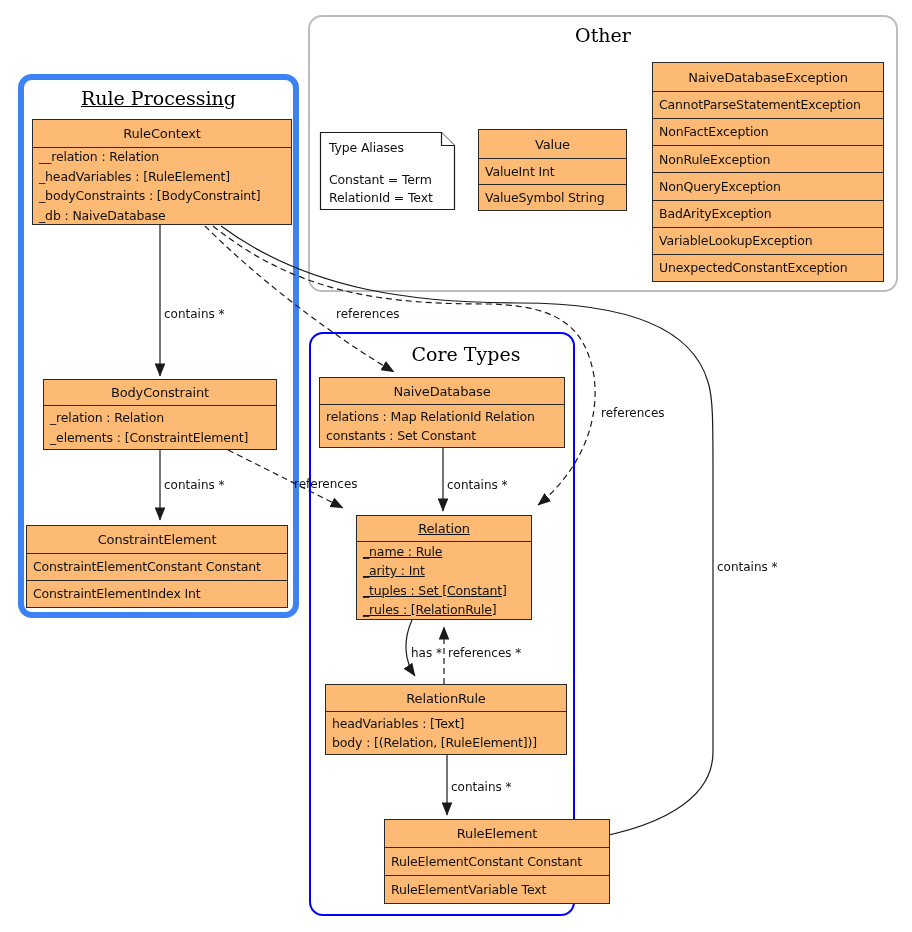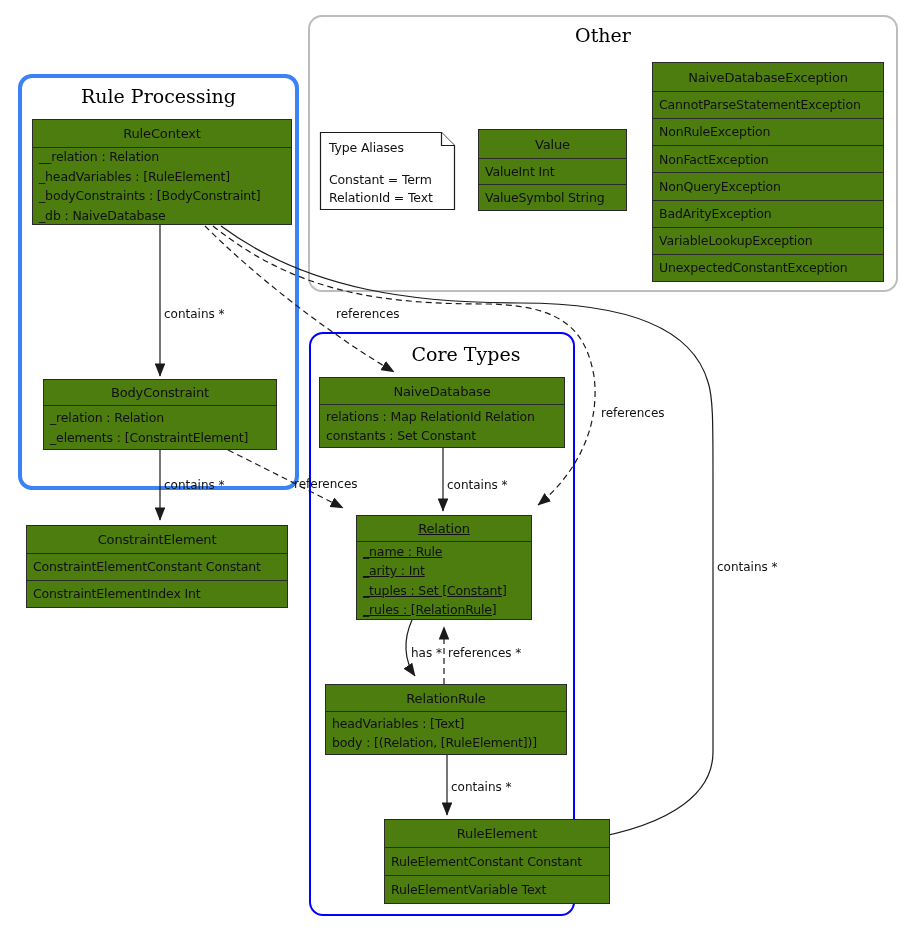--- a/index.html
+++ b/index.html
@@ -17,37 +17,37 @@
     background:#ffffff;
     box-sizing:border-box;
   }
   .cluster-title{
     text-align:center;
     font-family:"DejaVu Serif","Liberation Serif",serif;
     font-size:19px;
     color:#000;
     padding-top:7px;
   }
-  #cluster-rule-processing{left:18px;top:74px;width:281px;height:416px;border:4px solid #3b82f6;}
+  #cluster-rule-processing{left:18px;top:74px;width:281px;height:544px;border:6px solid #3b82f6;text-decoration:underline;}
   #cluster-other{left:308px;top:15px;width:590px;height:277px;border:2px solid #bdbdbd;}
   #cluster-core-types{left:309px;top:332px;width:266px;height:584px;border:2px solid #0000ff;}
   #cluster-core-types .cluster-title{padding-top:9px;padding-left:48px;}
 
   
   #edge-layer{position:absolute;left:0;top:0;z-index:1;}
   .edge{fill:none;stroke:#1a1a1a;stroke-width:1.2px;}
   .edge.dashed{stroke-dasharray:6 4;}
   .edge-label{font:12px "DejaVu Sans", sans-serif;fill:#111;}
   .note-shape{fill:#ffffff;stroke:#1c1c1c;stroke-width:1.2px;}
 
   
   .uml-class{
     position:absolute;
     z-index:2;
-    background:#4d7c0f;
+    background:#fdba74;
     border:1.4px solid #2a2a2a;
     box-sizing:border-box;
     display:flex;
     flex-direction:column;
     font-size:12.5px;
     letter-spacing:-0.15px;
     color:#111;
   }
   .uml-title{
     flex:0 0 26px;
@@ -213,24 +213,24 @@
       <div class="uml-compartment">
         <div class="uml-line">ValueSymbol String</div>
       </div>
     </div>
   <div class="uml-class" id="class-exceptions">
       <div class="uml-title">NaiveDatabaseException</div>
       <div class="uml-compartment">
         <div class="uml-line">CannotParseStatementException</div>
       </div>
       <div class="uml-compartment">
+        <div class="uml-line">NonFactException</div>
+      </div>
+      <div class="uml-compartment">
         <div class="uml-line">NonRuleException</div>
-      </div>
-      <div class="uml-compartment">
-        <div class="uml-line">NonFactException</div>
       </div>
       <div class="uml-compartment">
         <div class="uml-line">NonQueryException</div>
       </div>
       <div class="uml-compartment">
         <div class="uml-line">BadArityException</div>
       </div>
       <div class="uml-compartment">
         <div class="uml-line">VariableLookupException</div>
       </div>

